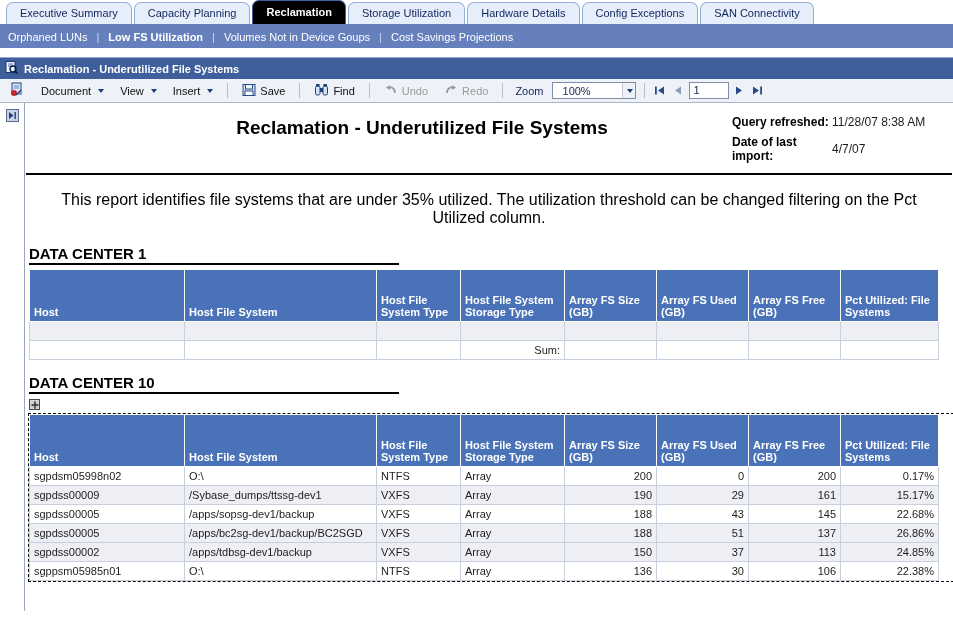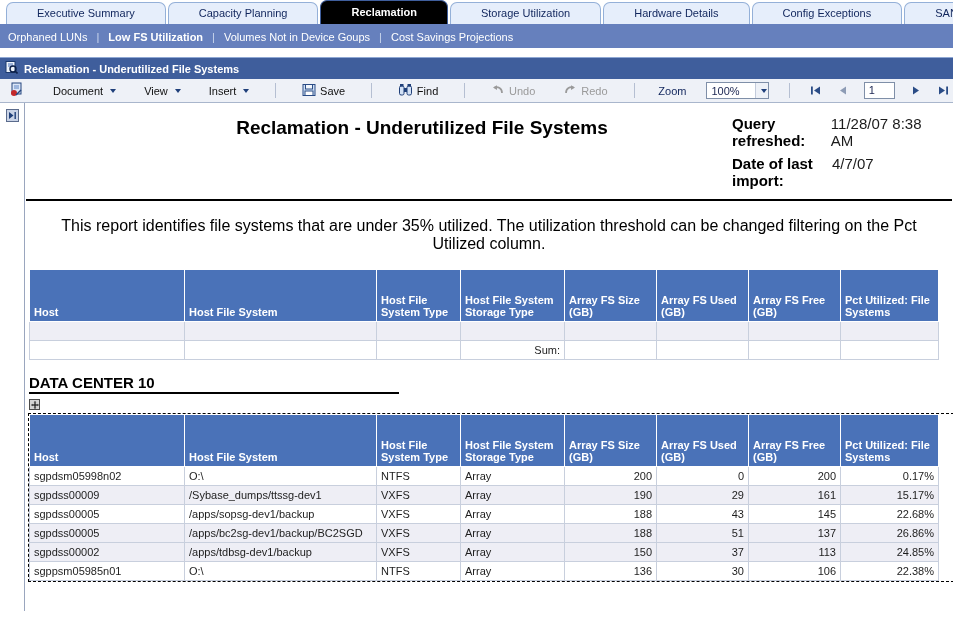--- a/index.html
+++ b/index.html
@@ -19,21 +19,21 @@
     border-bottom: 2px solid #6680bd;
     padding-left: 6px;
     display: flex;
     align-items: flex-end;
     overflow: hidden;
   }
   .tab {
     position: relative;
     height: 22px;
     line-height: 21px;
-    padding: 0 30px;
+    padding: 0 13px;
     margin-right: 2px;
     font-size: 11px;
     color: #10255c;
     background: #e6eefb;
     border: 1px solid #94b0d8;
     border-bottom: none;
     border-radius: 7px 7px 0 0;
     white-space: nowrap;
     cursor: pointer;
   }
@@ -88,21 +88,21 @@
   
   .toolbar {
     height: 24px;
     background: #eef1f7;
     border-bottom: 1px solid #a9b6cc;
     display: flex;
     align-items: center;
     padding: 0 4px;
     font-size: 11px;
     color: #10255c;
-    gap: 16px;
+    gap: 4px;
   }
   .tbtn {
     display: flex; align-items: center;
     gap: 4px;
     padding: 1px 5px;
     height: 19px;
     border: 1px solid transparent;
     cursor: pointer;
     white-space: nowrap;
     color: #101010;
@@ -118,21 +118,21 @@
   .tdiv { width: 1px; height: 15px; background: #b5bfd2; margin: 0 4px; }
   .zoomlabel { padding: 0 4px; }
   .zoombox {
     display: flex; align-items: center;
     border: 1px solid #7f8fa8;
     background: #ffffff;
     height: 17px;
     width: 84px;
   }
   .zoombox .zval {
-    flex: 1; padding-left: 4px; font-size: 11px; color: #202a55;
+    flex: 1; padding-left: 10px; font-size: 11px; color: #202a55;
   }
   .zdrop {
     width: 13px; height: 15px;
     background: #eef1f7;
     display: flex; align-items: center; justify-content: center;
     border-left: 1px solid #c3cbdb;
   }
   .navbtn {
     width: 14px; height: 17px;
     display: flex; align-items: center; justify-content: center;
@@ -190,21 +190,21 @@
   .rpttitle {
     flex: 1;
     text-align: center;
     font-size: 19px;
     font-weight: bold;
     color: #000000;
     padding-top: 4px;
     padding-left: 80px;
   }
   .metablock { width: 214px; flex: 0 0 214px; padding-top: 2px; }
-  .metarow { display: flex; font-size: 15px; margin-bottom: 6px; }
+  .metarow { display: flex; font-size: 12px; margin-bottom: 6px; align-items: center; }
   .metalabel { font-weight: bold; width: 100px; color: #000; }
   .metaval { color: #1b1b1b; }
 
   .rptdesc {
     text-align: center;
     font-size: 16px;
     color: #000000;
     padding: 16px 10px 12px 10px;
   }
 
@@ -444,20 +444,21 @@
         </div>
         <div class="metarow">
           <span class="metalabel">Date of last import:</span>
           <span class="metaval">4/7/07</span>
         </div>
       </div>
     </div>
 
     <div class="rptdesc">This report identifies file systems that are under 35% utilized.  The utilization threshold can be changed filtering on the Pct Utilized column.</div>
 
+    <div class="dcheading">DATA CENTER 1</div>
     <div class="selwrap">
       <div class="tblwrap">
         <table class="grid">
           <thead>
             <tr>
               <th class="c-host">Host</th>
               <th class="c-hfs">Host File System</th>
               <th class="c-hfstype">Host File System Type</th>
               <th class="c-hfsstore">Host File System Storage Type</th>
               <th class="c-size">Array FS Size (GB)</th>

